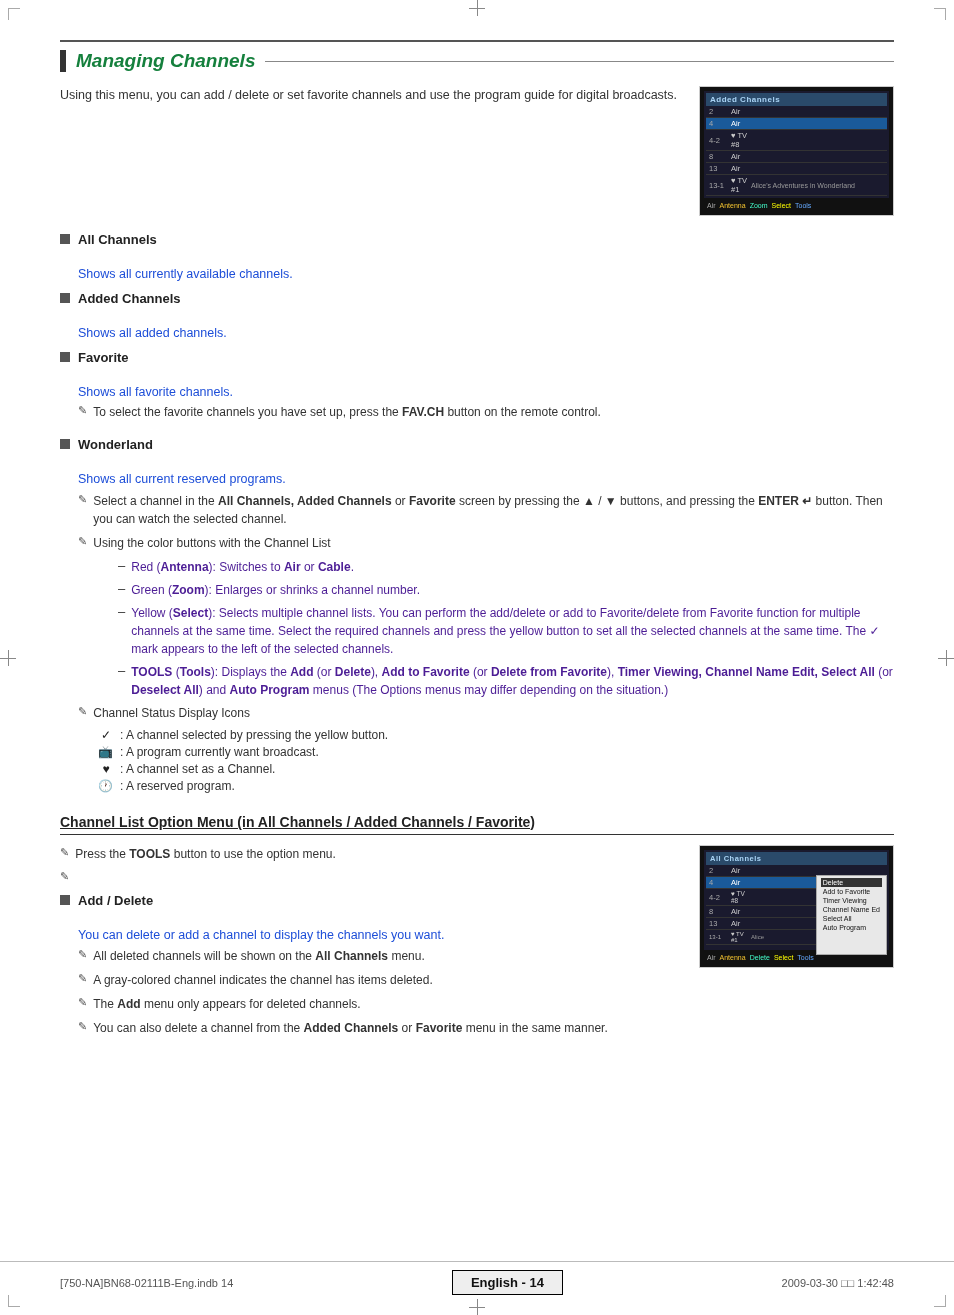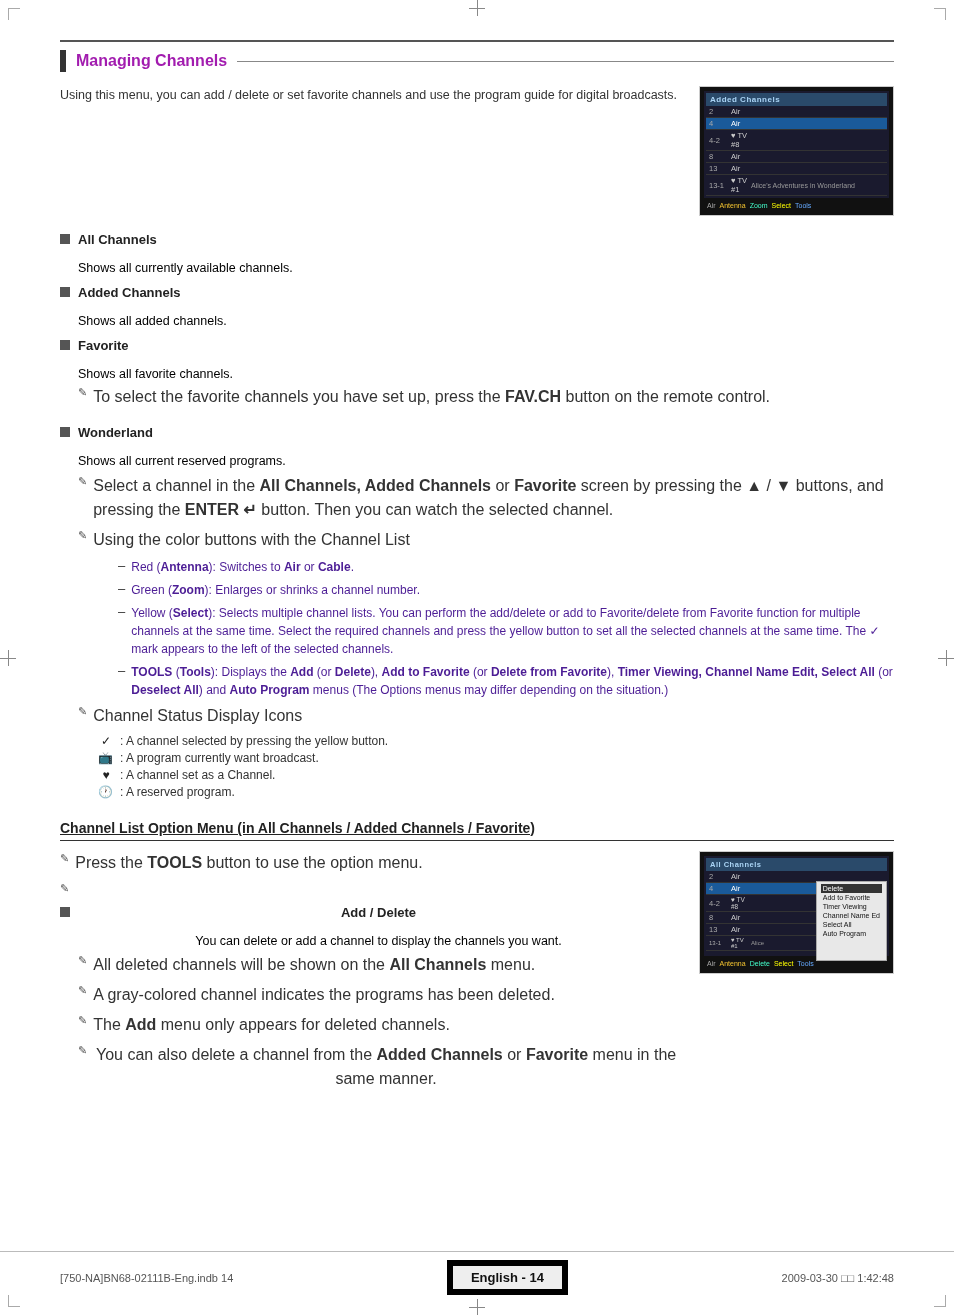--- a/index.html
+++ b/index.html
@@ -56,23 +56,24 @@
       margin-bottom: 14px;
     }
     .section-title-bar {
       width: 6px;
       height: 22px;
       background: #333;
       margin-right: 10px;
       flex-shrink: 0;
     }
     .section-title h1 {
-      font-size: 16px;
+      font-size: 19px;
       font-weight: bold;
-      color: #a21caf;
+      color: #15803d;
+      font-style: italic;
     }
     .divider-line {
       flex: 1;
       height: 1px;
       background: #888;
       margin-left: 10px;
     }
 
     
     .intro-row {
@@ -161,39 +162,39 @@
     }
     .bullet-content {
       flex: 1;
     }
     .bullet-title {
       font-weight: bold;
       font-size: 13px;
     }
     .bullet-desc {
       font-size: 12.5px;
-      color: #000000;
-      margin-top: 14px;
+      color: #1d4ed8;
+      margin-top: 20px;
     }
 
     .note-item {
       display: flex;
       margin-bottom: 6px;
       align-items: flex-start;
       padding-left: 20px;
     }
     .note-icon {
       font-size: 11px;
       color: #555;
       margin-right: 6px;
       flex-shrink: 0;
       margin-top: 1px;
     }
     .note-text {
-      font-size: 16px;
+      font-size: 12px;
       color: #333;
       line-height: 1.5;
     }
 
     .sub-bullet {
       display: flex;
       margin-bottom: 5px;
       padding-left: 40px;
       align-items: flex-start;
     }
@@ -251,21 +252,21 @@
       justify-content: space-between;
       align-items: center;
       padding: 0 60px;
       font-size: 11px;
       color: #555;
       border-top: 1px solid #bbb;
       padding-top: 8px;
     }
     .footer-center {
       background: #eee;
-      border: 6px solid #000000;
+      border: 1px solid #000000;
       padding: 4px 18px;
       font-weight: bold;
       font-size: 13px;
       color: #111;
     }
 
     b, strong { font-weight: bold; }
   </style>
 </head>
 <body>
@@ -435,33 +436,33 @@
     <div class="bottom-content">
 
       <div class="note-item" style="padding-left:0;">
         <span class="note-icon">✎</span>
         <span class="note-text">Press the <b>TOOLS</b> button to use the option menu.</span>
       </div>
       <div class="note-item" style="padding-left:0;">
         <span class="note-icon">✎</span>
       </div>
 
-      <div class="bullet-item" style="margin-top:10px;text-align:center;">
+      <div class="bullet-item" style="margin-top:10px;">
         <div class="bullet-square"></div>
         <div class="bullet-content">
           <span class="bullet-title">Add / Delete</span>
           <div class="bullet-desc">You can delete or add a channel to display the channels you want.</div>
 
           <div class="note-item" style="padding-left:0; margin-top:5px;">
             <span class="note-icon">✎</span>
             <span class="note-text">All deleted channels will be shown on the <b>All Channels</b> menu.</span>
           </div>
           <div class="note-item" style="padding-left:0;">
             <span class="note-icon">✎</span>
-            <span class="note-text">A gray-colored channel indicates the programs has been deleted.</span>
+            <span class="note-text">A gray-colored channel indicates the channel has items deleted.</span>
           </div>
           <div class="note-item" style="padding-left:0;">
             <span class="note-icon">✎</span>
             <span class="note-text">The <b>Add</b> menu only appears for deleted channels.</span>
           </div>
           <div class="note-item" style="padding-left:0;">
             <span class="note-icon">✎</span>
             <span class="note-text">You can also delete a channel from the <b>Added Channels</b> or <b>Favorite</b> menu in the same manner.</span>
           </div>
         </div>

